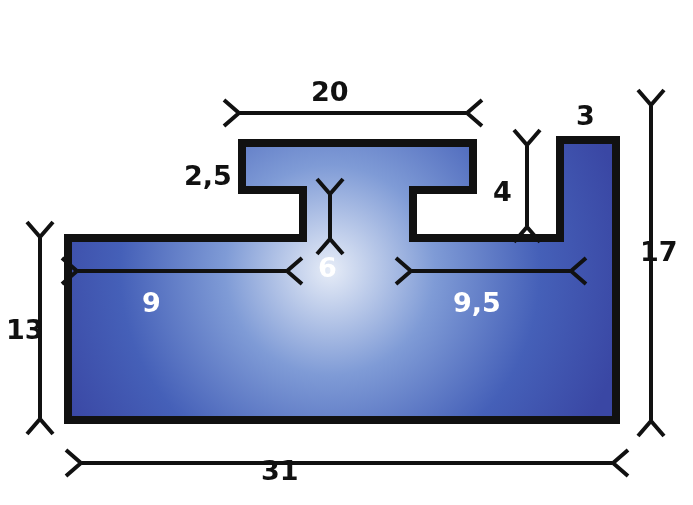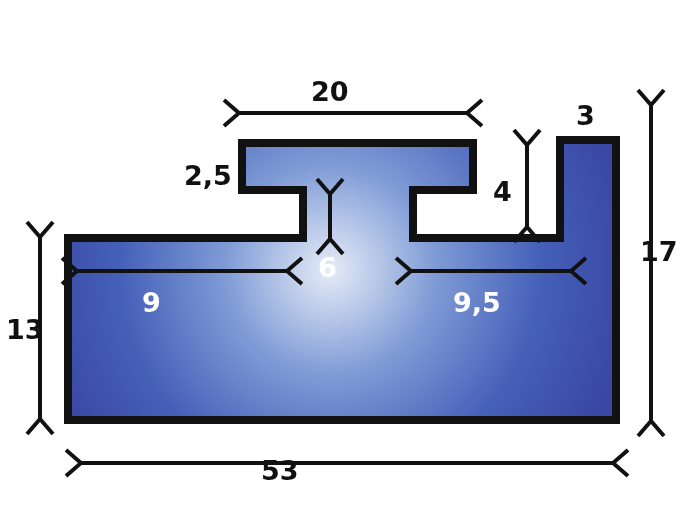--- a/index.html
+++ b/index.html
@@ -38,13 +38,13 @@
 
 <div class="lbl" style="left:311px;top:78px;">20</div>
 <div class="lbl" style="left:184px;top:162px;">2,5</div>
 <div class="lbl white" style="left:318px;top:254px;">6</div>
 <div class="lbl" style="left:493px;top:178px;">4</div>
 <div class="lbl" style="left:576px;top:102px;">3</div>
 <div class="lbl" style="left:640px;top:238px;">17</div>
 <div class="lbl" style="left:6px;top:316px;">13</div>
 <div class="lbl white" style="left:142px;top:289px;">9</div>
 <div class="lbl white" style="left:453px;top:289px;">9,5</div>
-<div class="lbl" style="left:261px;top:457px;">53</div>
+<div class="lbl" style="left:261px;top:457px;">31</div>
 
 </body></html>

